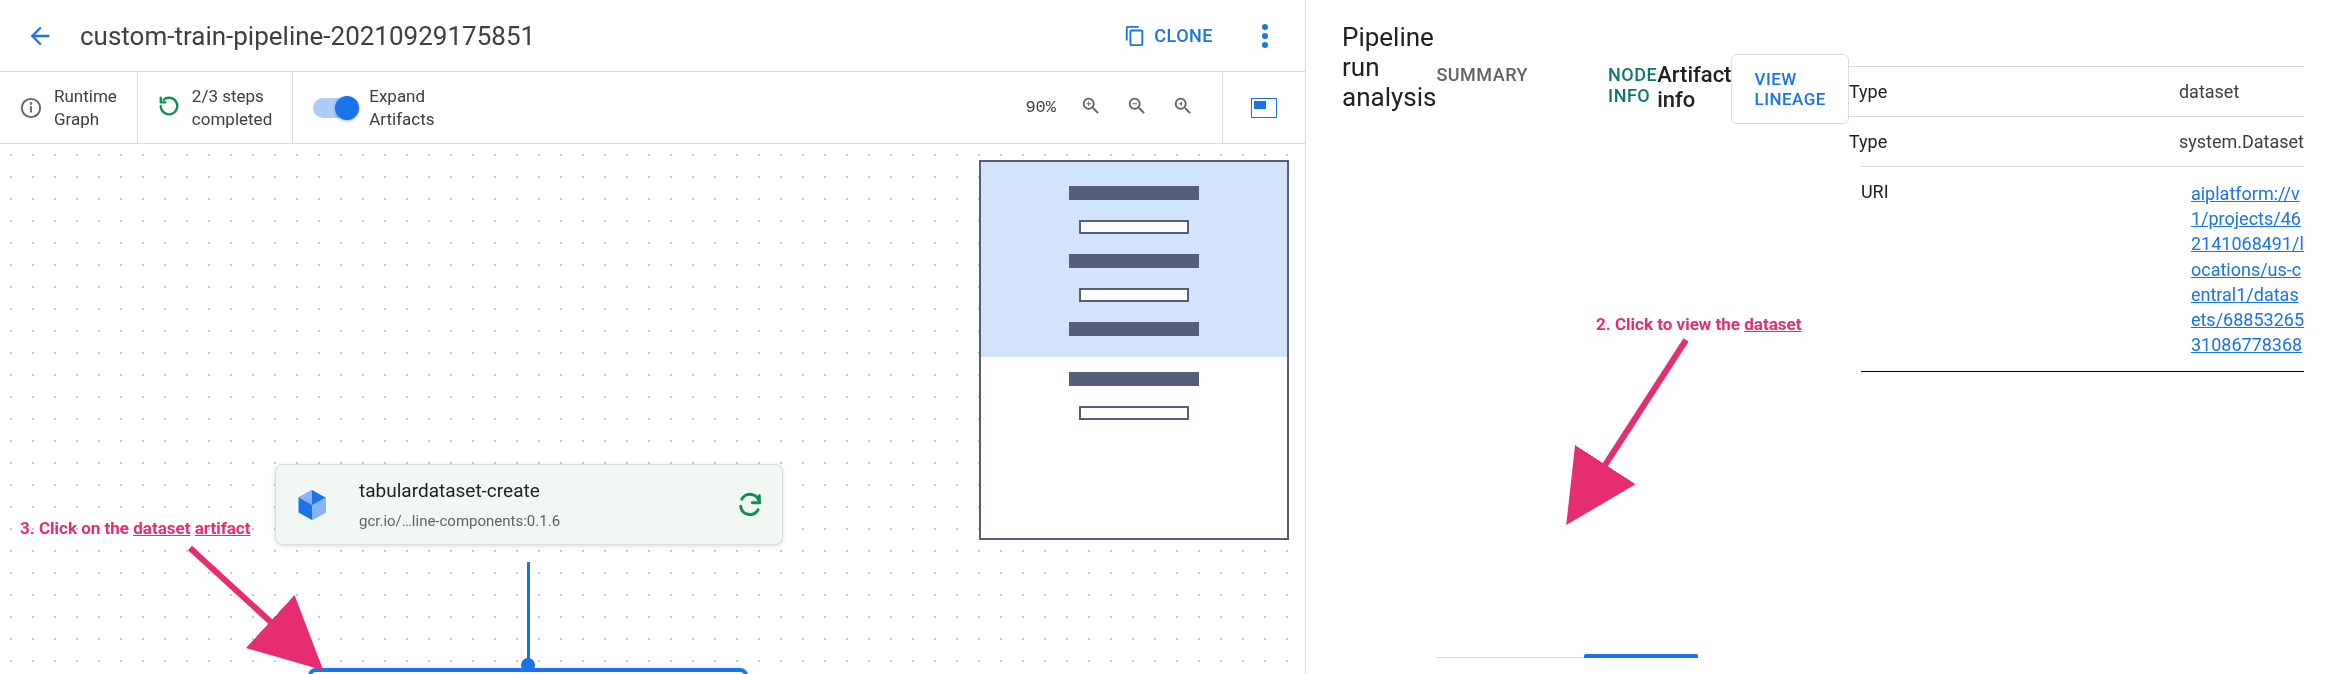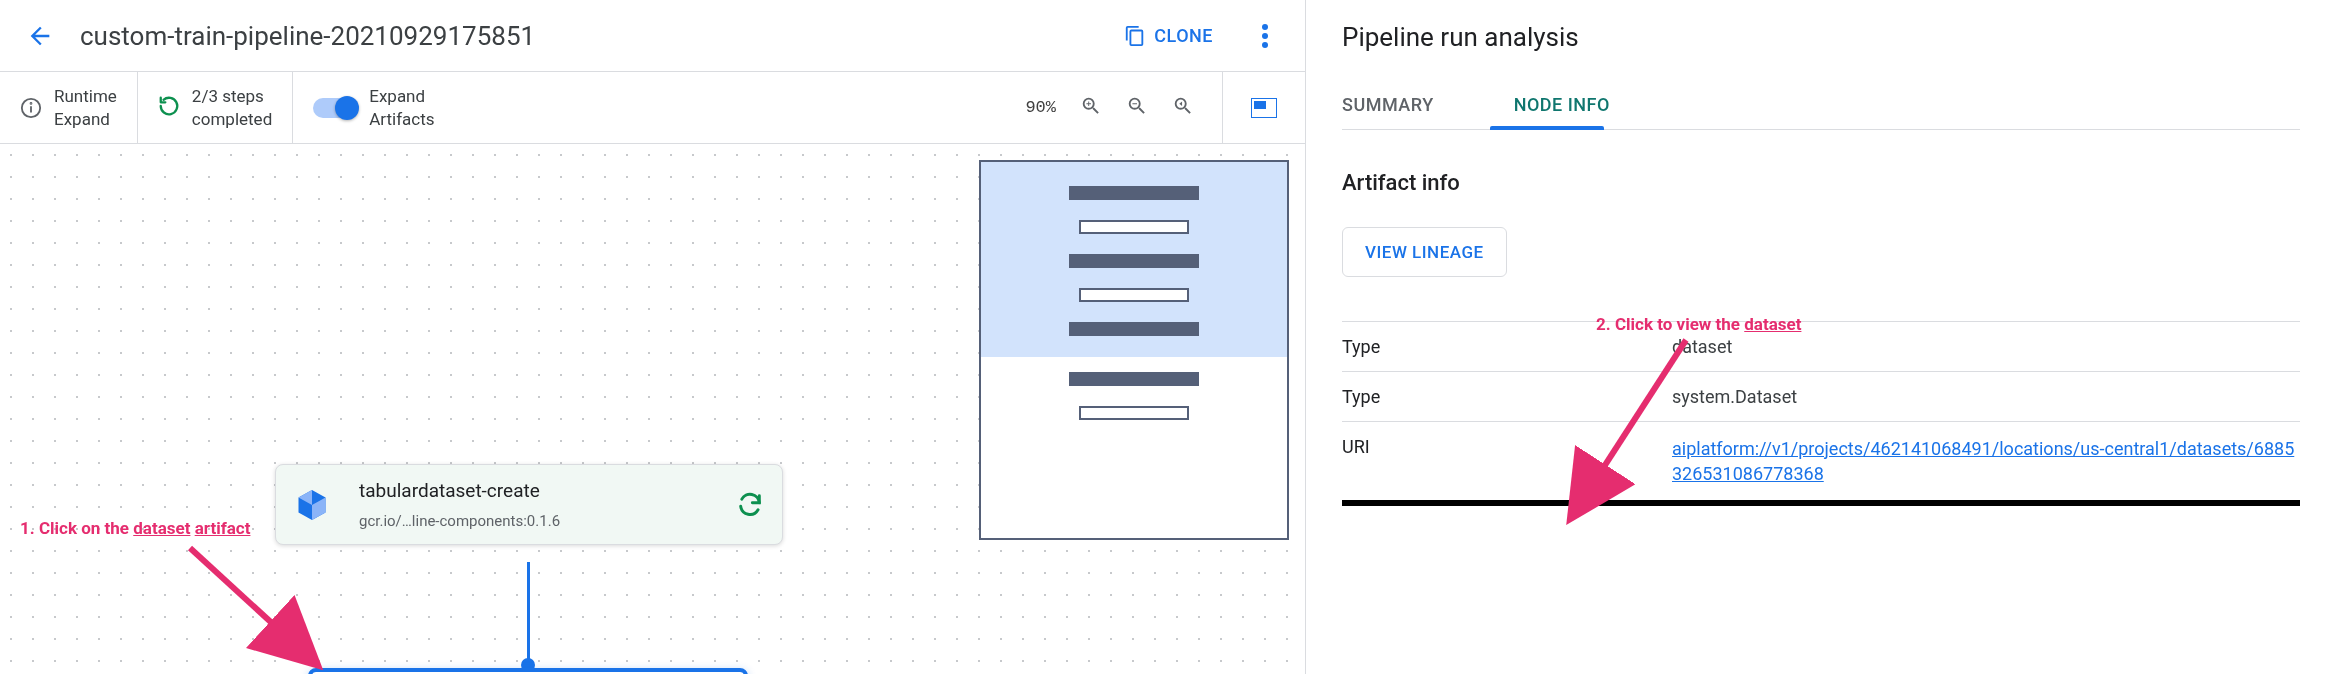--- a/index.html
+++ b/index.html
@@ -58,33 +58,33 @@
   .mm-bar { position: absolute; left: 50%; transform: translateX(-50%); background: #556078; height: 14px; }
   .mm-bar.hollow { background: #fff; border: 2px solid #556078; height: 14px; }
 
   
   .annot { position: absolute; color: #e52d6f; font-weight: 700; font-size: 17px; }
   .annot span { text-decoration: underline; }
 
   .arrow { position: absolute; pointer-events: none; }
 
   
-  .side { width: 1030px; display: flex; flex-direction: column; padding: 22px 36px 16px 36px; }
+  .side { width: 1030px; display: flex; flex-direction: row; padding: 22px 36px 16px 36px; }
   .side-title { font-size: 26px; }
   .tabs { display: flex; gap: 80px; margin-top: 28px; border-bottom: 1px solid #dadce0; position: relative; }
   .tab { font-size: 18px; padding: 14px 0; color: #5f6368; cursor: pointer; letter-spacing: 0.5px; font-weight: 500;}
   .tab.active { color: #0f766e; }
   .tab-underline { position: absolute; bottom: -1px; height: 4px; background: #1a73e8; border-radius: 2px 2px 0 0; }
 
   .section-h { font-size: 22px; font-weight: 500; margin-top: 40px; }
   .lineage-btn { display: inline-block; margin-top: 32px; border: 1px solid #dadce0; border-radius: 6px; padding: 14px 22px; color: #1a73e8; font-weight: 500; font-size: 17px; cursor: pointer; letter-spacing: 0.5px;}
 
   .props { margin-top: 44px; }
   .prow { display: flex; align-items: flex-start; padding: 14px 0; border-top: 1px solid #dadce0; font-size: 18px; }
-  .prow:last-child { border-bottom: 6px solid #000000; }
+  .prow:last-child { border-bottom: 1px solid #000000; margin-left: 12px; }
   .pkey { width: 330px; color: #202124; }
   .pval { flex: 1; color: #3c4043; }
   .pval a { color: #1a73e8; text-decoration: underline; word-break: break-all; display: inline-block; line-height: 1.4;}
 
   .side-area { position: relative; }
 </style>
 </head>
 <body>
 
 <div class="app">
@@ -115,21 +115,21 @@
     <div class="toolbar">
       <div class="tool-seg">
         <span class="info-icon">
           <svg viewBox="0 0 24 24">
               <circle cx="12" cy="12" r="10"></circle>
               <line x1="12" y1="10" x2="12" y2="17"></line>
               <circle cx="12" cy="7" r="0.5" fill="#5f6368"></circle>
             </svg>
         </span>
         <span class="tool-label" style="white-space:pre-line">Runtime
-Expand</span>
+Graph</span>
       </div>
       <div class="tool-seg">
         <span class="reload-icon">
           <svg viewBox="0 0 24 24">
               <path d="M3 12a9 9 0 1 0 3-6.7" stroke-linecap="round"></path>
               <polyline points="3 3 3 8 8 8" fill="none" stroke-linecap="round" stroke-linejoin="round"></polyline>
             </svg>
         </span>
         <span class="tool-label" style="white-space:pre-line">2/3 steps
 completed</span>
@@ -203,21 +203,21 @@
         <div class="mm-bar" style="top:24px; width:130px;"></div>
         <div class="mm-bar hollow" style="top:58px; width:110px;"></div>
         <div class="mm-bar" style="top:92px; width:130px;"></div>
         <div class="mm-bar hollow" style="top:126px; width:110px;"></div>
         <div class="mm-bar" style="top:160px; width:130px;"></div>
         <div class="mm-bar" style="top:210px; width:130px;"></div>
         <div class="mm-bar hollow" style="top:244px; width:110px;"></div>
       </div>
 
       <div class="annot" style="left:20px; top:374px;">
-        <span style="text-decoration:none">1. Click on the </span><span>dataset</span><span style="text-decoration:none"> </span><span>artifact</span>
+        <span style="text-decoration:none">3. Click on the </span><span>dataset</span><span style="text-decoration:none"> </span><span>artifact</span>
       </div>
       <svg class="arrow" style="left:180px; top:394px; width:160px; height:140px;">
         <defs>
             <marker id="ah1" markerWidth="12" markerHeight="12" refX="9" refY="6" orient="auto">
               <path d="M0 0 L12 6 L0 12 z" fill="#e52d6f"></path>
             </marker>
           </defs>
         <line x1="10" y1="10" x2="130" y2="120" stroke="#e52d6f" stroke-width="6" marker-end="url(#ah1)"></line>
       </svg>
 

